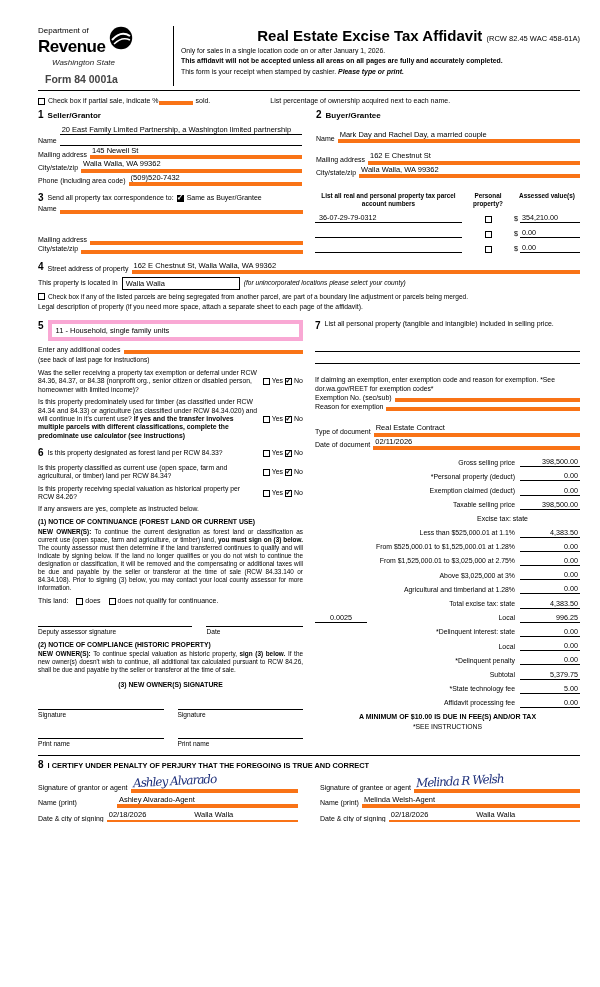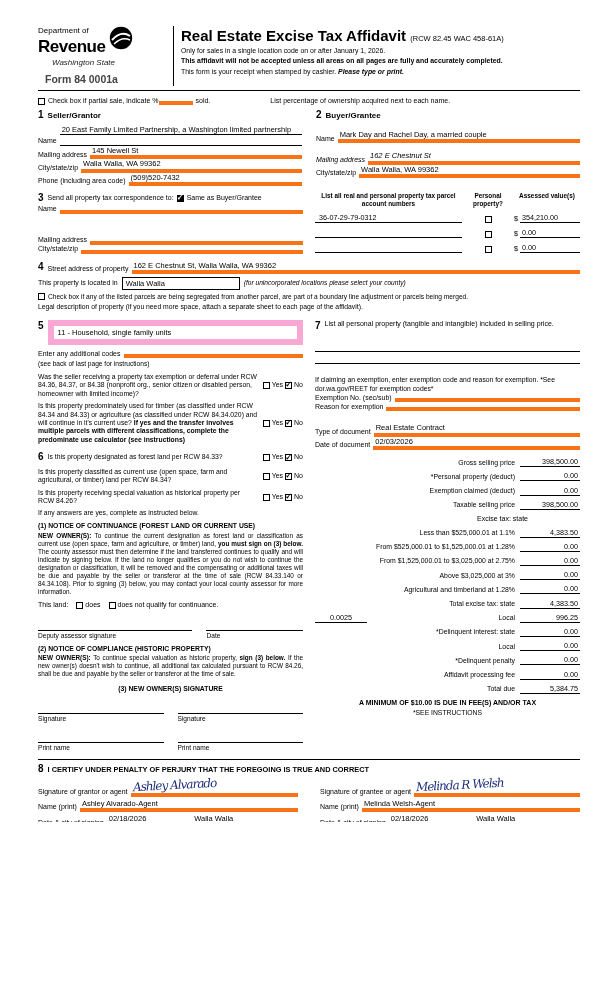--- a/index.html
+++ b/index.html
@@ -10,21 +10,21 @@
   
   .header { display:flex; }
   .logo-block { width:128px; flex:none; }
   .logo-row { display:flex; align-items:flex-start; gap:4px; }
   .dept-of { font-size:8px; }
   .revenue-word { font-size:17px; font-weight:bold; letter-spacing:-0.5px; }
   .wa-state { font-size:8px; font-style:italic; color:#222; margin:1px 0 0 14px; }
   .form-number { font-size:10.5px; font-weight:bold; color:#454545; margin-top:5px;margin-left:7px; }
   .header-divider { width:1px; background:#000; margin:0 7px; flex:none; }
   .title-block { flex:1; padding-top:1px; }
-  .form-title { font-size:15px; font-weight:bold; white-space:nowrap; }
+  .form-title { font-size:15px; font-weight:bold; white-space:nowrap;text-align:right; }
   .title-code { font-size:7.5px; font-weight:normal; }
   .sub { font-size:6.9px; margin-top:1.5px; }
   .b { font-weight:bold; }
   .bi { font-weight:bold; font-style:italic; }
   .hr { border-top:1.2px solid #000; margin-top:4px; }
 
   
   .row { display:flex; }
   .cb { display:inline-flex; width:7px; height:7px; border:1px solid #000; font-size:8px; line-height:6px; align-items:center; justify-content:center; font-weight:bold; flex:none; background:#fff; }
   .cb.filled { background:#000; color:#fff; }
@@ -55,21 +55,21 @@
   .pt-amount { flex:1; border-bottom:1px solid #000; min-height:9px; padding:0 2px; }
 
   
   .sec4 { margin-top:7px; }
   .located-box { border:1px solid #000; min-width:118px; min-height:11px; padding:1px 3px; font-size:7.5px; margin:0 4px; }
   .note-i { font-style:italic; font-size:6.6px; }
   .legal-box { border:1px solid #000; height:40px; padding:3px 4px; margin-top:1px; font-size:7.5px; }
 
   
   .main-cols { display:flex; gap:12px; margin-top:8px; }
-  .code-box { border:6px solid #f9a8d4; flex:1; min-height:13px; padding:2px 4px; font-size:7.5px; }
+  .code-box { border:4px solid #f9a8d4; flex:1; min-height:13px; padding:2px 4px; font-size:7.5px; }
   .small-note { font-size:6.6px; margin-top:2px; }
   .notice-title { font-weight:bold; font-size:6.8px; margin-top:5px; }
   .notice-text { font-size:6.4px; margin-top:1px; text-align:justify; }
   .center { text-align:center; }
   .sig-line { border-bottom:1px solid #000; min-height:11px; flex:1; }
   .sig-pair { display:flex; gap:14px; margin-top:9px; }
   .sig-cell { flex:1; }
   .sig-label { font-size:6.6px; margin-top:1px; }
 
   
@@ -166,21 +166,21 @@
           <span class="flabel">Phone (including area code)</span>
           <span class="fvalue">(509)520-7432</span>
         </div>
     </div>
     <div class="col">
       <div><span class="snum">2</span><span class="stitle">Buyer/Grantee</span></div>
       <div class="frow" style="margin-top:8px;">
         <span class="flabel">Name</span>
         <span class="fvalue">Mark Day and Rachel Day, a married couple</span>
       </div>
-      <div class="frow" style="margin-top:8px;font-style:italic;">
+      <div class="frow" style="margin-top:8px;">
           <span class="flabel">Mailing address</span>
           <span class="fvalue">162 E Chestnut St</span>
         </div>
       <div class="frow">
           <span class="flabel">City/state/zip</span>
           <span class="fvalue">Walla Walla, WA 99362</span>
         </div>
     </div>
   </div>
 
@@ -409,21 +409,21 @@
           <span class="flabel">Reason for exemption</span>
           <span class="fvalue"></span>
         </div>
 
       <div class="frow" style="margin-top:12px;">
           <span class="flabel">Type of document</span>
           <span class="fvalue">Real Estate Contract</span>
         </div>
       <div class="frow">
           <span class="flabel">Date of document</span>
-          <span class="fvalue">02/03/2026</span>
+          <span class="fvalue">02/11/2026</span>
         </div>
 
       <div class="trow" style="margin-top:7px;">
           <span class="tlabel">Gross selling price</span>
           <span class="tamount">398,500.00</span>
         </div>
       <div class="trow">
           <span class="tlabel">*Personal property (deduct)</span>
           <span class="tamount">0.00</span>
         </div>
@@ -473,45 +473,49 @@
         </div>
       <div class="trow">
           <span class="tlabel">Local</span>
           <span class="tamount">0.00</span>
         </div>
       <div class="trow">
           <span class="tlabel">*Delinquent penalty</span>
           <span class="tamount">0.00</span>
         </div>
       <div class="trow">
+          <span class="tlabel">Subtotal</span>
+          <span class="tamount">5,379.75</span>
+        </div>
+      <div class="trow">
+          <span class="tlabel">*State technology fee</span>
+          <span class="tamount">5.00</span>
+        </div>
+      <div class="trow">
           <span class="tlabel">Affidavit processing fee</span>
           <span class="tamount">0.00</span>
-        </div>
-      <div class="trow">
-          <span class="tlabel">Total due</span>
-          <span class="tamount">5,384.75</span>
         </div>
 
       <div class="min-note">A MINIMUM OF $10.00 IS DUE IN FEE(S) AND/OR TAX</div>
       <div class="see-instr">*SEE INSTRUCTIONS</div>
     </div>
   </div>
 
   <div class="sec8">
     <div class="certify-head">
       <span class="snum">8</span>
       <span class="certify-text">I CERTIFY UNDER PENALTY OF PERJURY THAT THE FOREGOING IS TRUE AND CORRECT</span>
     </div>
     <div class="sig8-cols">
       <div class="sig8-col">
         <div class="frow" style="margin-top:0; min-height:17px;">
           <span class="flabel">Signature of grantor or agent</span>
           <span class="fvalue"><span class="signature">Ashley Alvarado</span></span>
         </div>
-        <div class="frow" style="margin-top:2px;">
+        <div class="frow" style="margin-top:2px;gap:37px;">
           <span class="flabel">Name (print)</span>
           <span class="fvalue">Ashley Alvarado-Agent</span>
         </div>
         <div class="frow" style="margin-top:2px;">
           <span class="flabel">Date &amp; city of signing</span>
           <span class="fvalue" style="flex:0.8;">02/18/2026</span>
           <span class="fvalue">Walla Walla</span>
         </div>
       </div>
       <div class="sig8-col">

